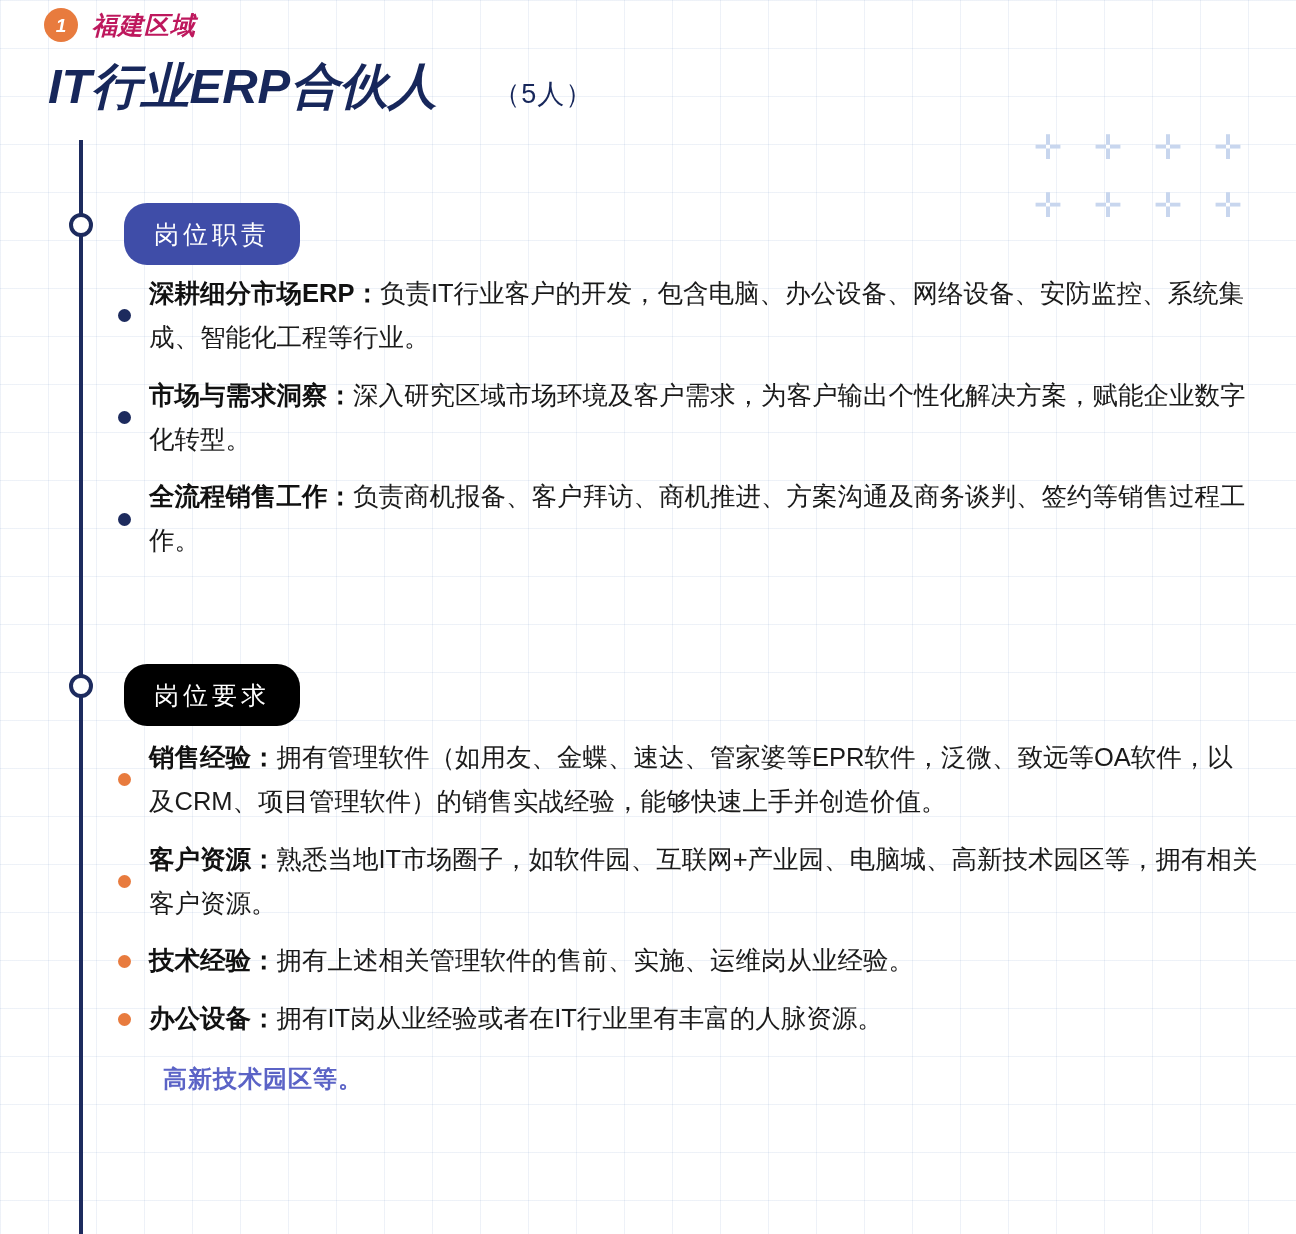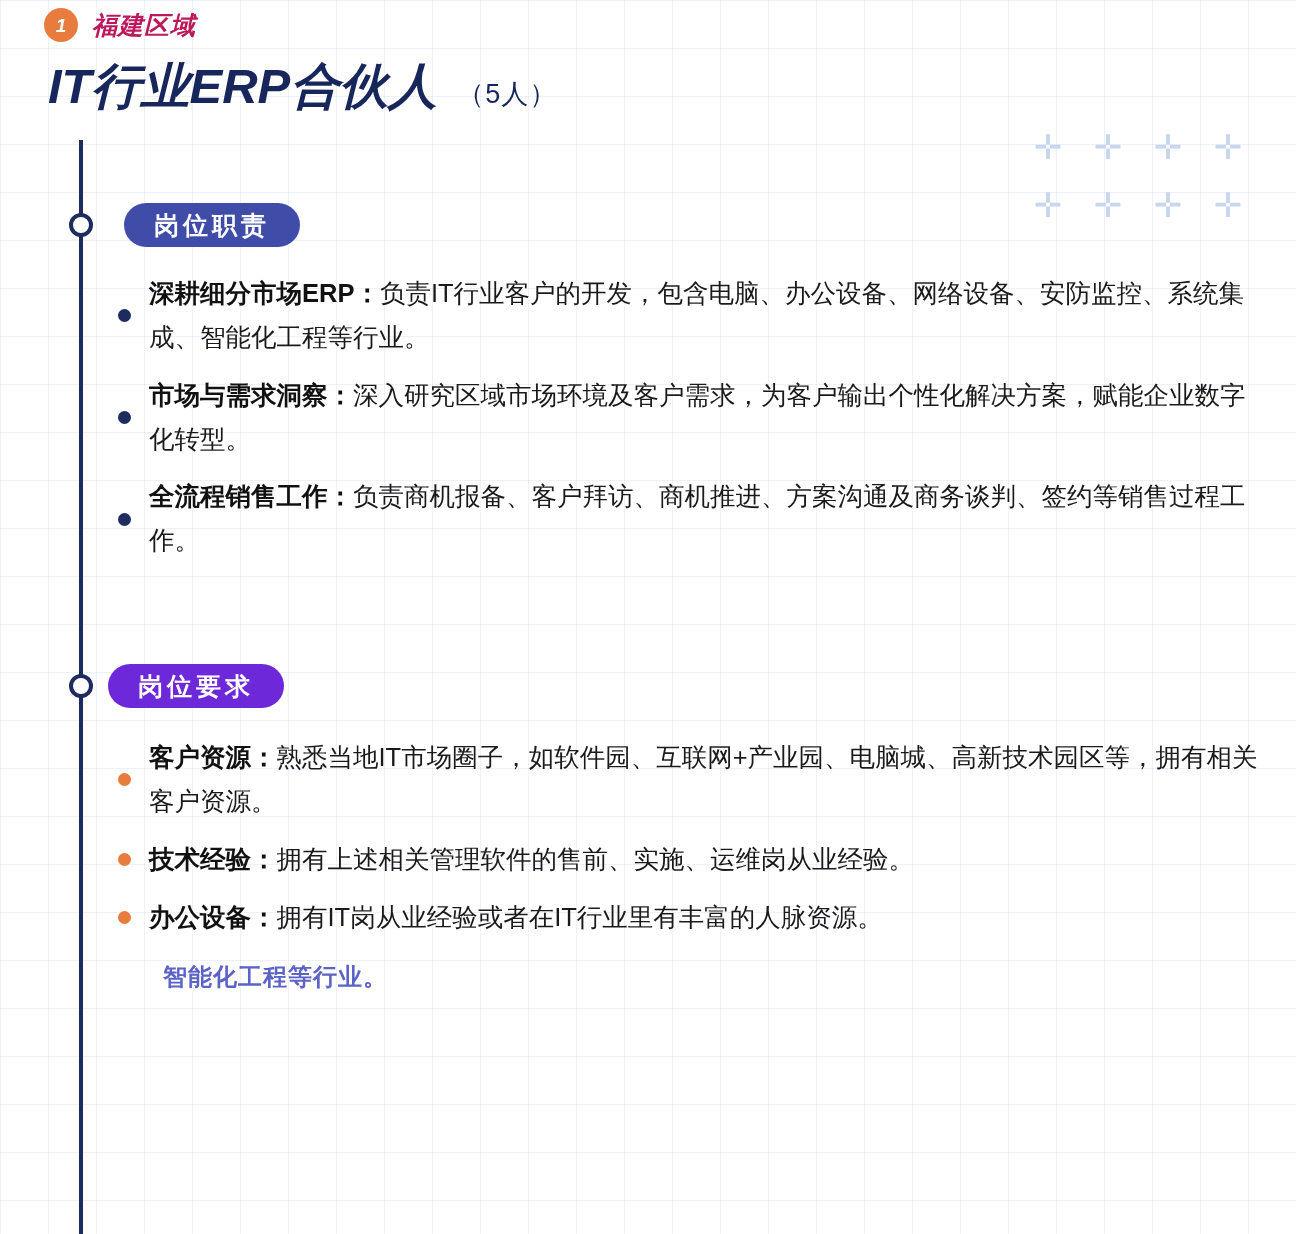--- a/index.html
+++ b/index.html
@@ -51,20 +51,21 @@
     font-weight: bold;
     font-style: italic;
     color: #be185d;
     letter-spacing: 1px;
   }
   .title-line {
     display: flex;
     align-items: baseline;
     margin-top: 18px;
     margin-left: 4px;
+    gap: 36px;
   }
   .main-title {
     font-size: 49px;
     font-weight: bold;
     font-style: italic;
     color: #17275B;
     letter-spacing: 0px;
     line-height: 1.1;
   }
   .headcount {
@@ -109,41 +110,41 @@
     background: #ffffff;
     border: 4px solid #1D2B5E;
     box-sizing: border-box;
   }
   #node-duties { top: 213px; }
   #node-reqs { top: 674px; }
 
   
   .pill {
     position: absolute;
-    height: 44px;
+    height: 62px;
     padding: 8px 30px;
     border-radius: 23px;
     color: #ffffff;
     font-size: 25px;
-    font-weight: bold;
+    font-weight: normal;
     letter-spacing: 4px;
     display: flex;
     align-items: center;
     justify-content: center;
     box-sizing: border-box;
   }
   #pill-duties {
     left: 124px;
     top: 203px;
     background: #3F4DA8;
   }
   #pill-reqs {
-    left: 108px;
+    left: 124px;
     top: 664px;
-    background: #6d28d9;
+    background: #000000;
   }
 
   
   .block {
     position: absolute;
     left: 118px;
     width: 1140px;
   }
   #block-duties { top: 272px; }
   #block-reqs { top: 736px; }
@@ -227,24 +228,28 @@
       <div class="item-text"><b>市场与需求洞察：</b><span>深入研究区域市场环境及客户需求，为客户输出个性化解决方案，赋能企业数字化转型。</span></div>
     </div>
     <div class="item">
       <span class="dot navy"></span>
       <div class="item-text"><b>全流程销售工作：</b><span>负责商机报备、客户拜访、商机推进、方案沟通及商务谈判、签约等销售过程工作。</span></div>
     </div>
   </div>
 <div class="block" id="block-reqs">
     <div class="item">
       <span class="dot orange"></span>
+      <div class="item-text"><b>销售经验：</b><span>拥有管理软件（如用友、金蝶、速达、管家婆等EPR软件，泛微、致远等OA软件，以及CRM、项目管理软件）的销售实战经验，能够快速上手并创造价值。</span></div>
+    </div>
+    <div class="item">
+      <span class="dot orange"></span>
       <div class="item-text"><b>客户资源：</b><span>熟悉当地IT市场圈子，如软件园、互联网+产业园、电脑城、高新技术园区等，拥有相关客户资源。</span></div>
     </div>
     <div class="item">
       <span class="dot orange"></span>
       <div class="item-text"><b>技术经验：</b><span>拥有上述相关管理软件的售前、实施、运维岗从业经验。</span></div>
     </div>
     <div class="item">
       <span class="dot orange"></span>
       <div class="item-text"><b>办公设备：</b><span>拥有IT岗从业经验或者在IT行业里有丰富的人脉资源。</span></div>
     </div>
-    <div class="footnote">智能化工程等行业。</div>
+    <div class="footnote">高新技术园区等。</div>
   </div>
 
 </body></html>

